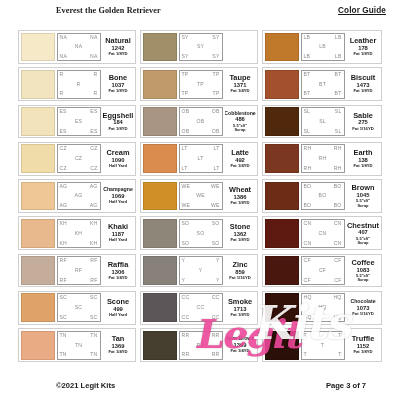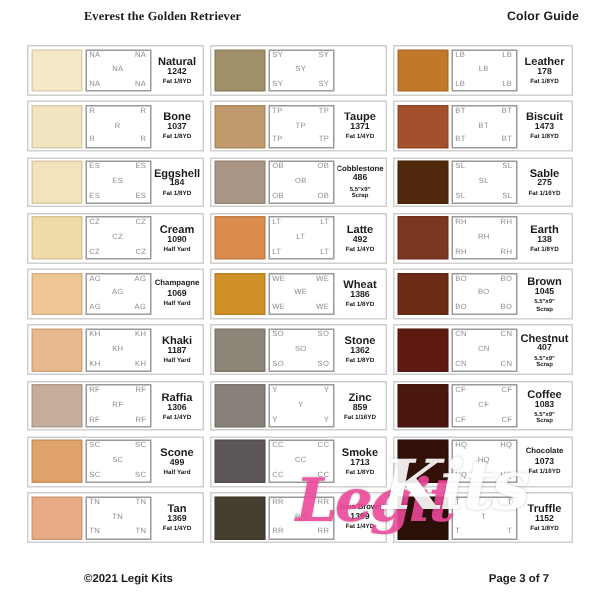--- a/index.html
+++ b/index.html
@@ -24,21 +24,21 @@
     padding:3px 14px 0 56px;
     box-sizing:border-box;
   }
   .doc-title{
     font-size:8.2px;font-weight:bold;letter-spacing:.1px;
     white-space:nowrap;
     font-family:Liberation Serif, serif;
   }
   .guide-title{
     font-size:8.2px;font-weight:bold;letter-spacing:.1px;
-    margin-left:auto;white-space:nowrap;
+    margin-left:auto;white-space:nowrap;text-decoration:underline;
   }
   
   .grid{
     flex:1;
     display:flex;
     justify-content:center;
     gap:4px;
     padding:12px 12px;
     box-sizing:border-box;
   }

